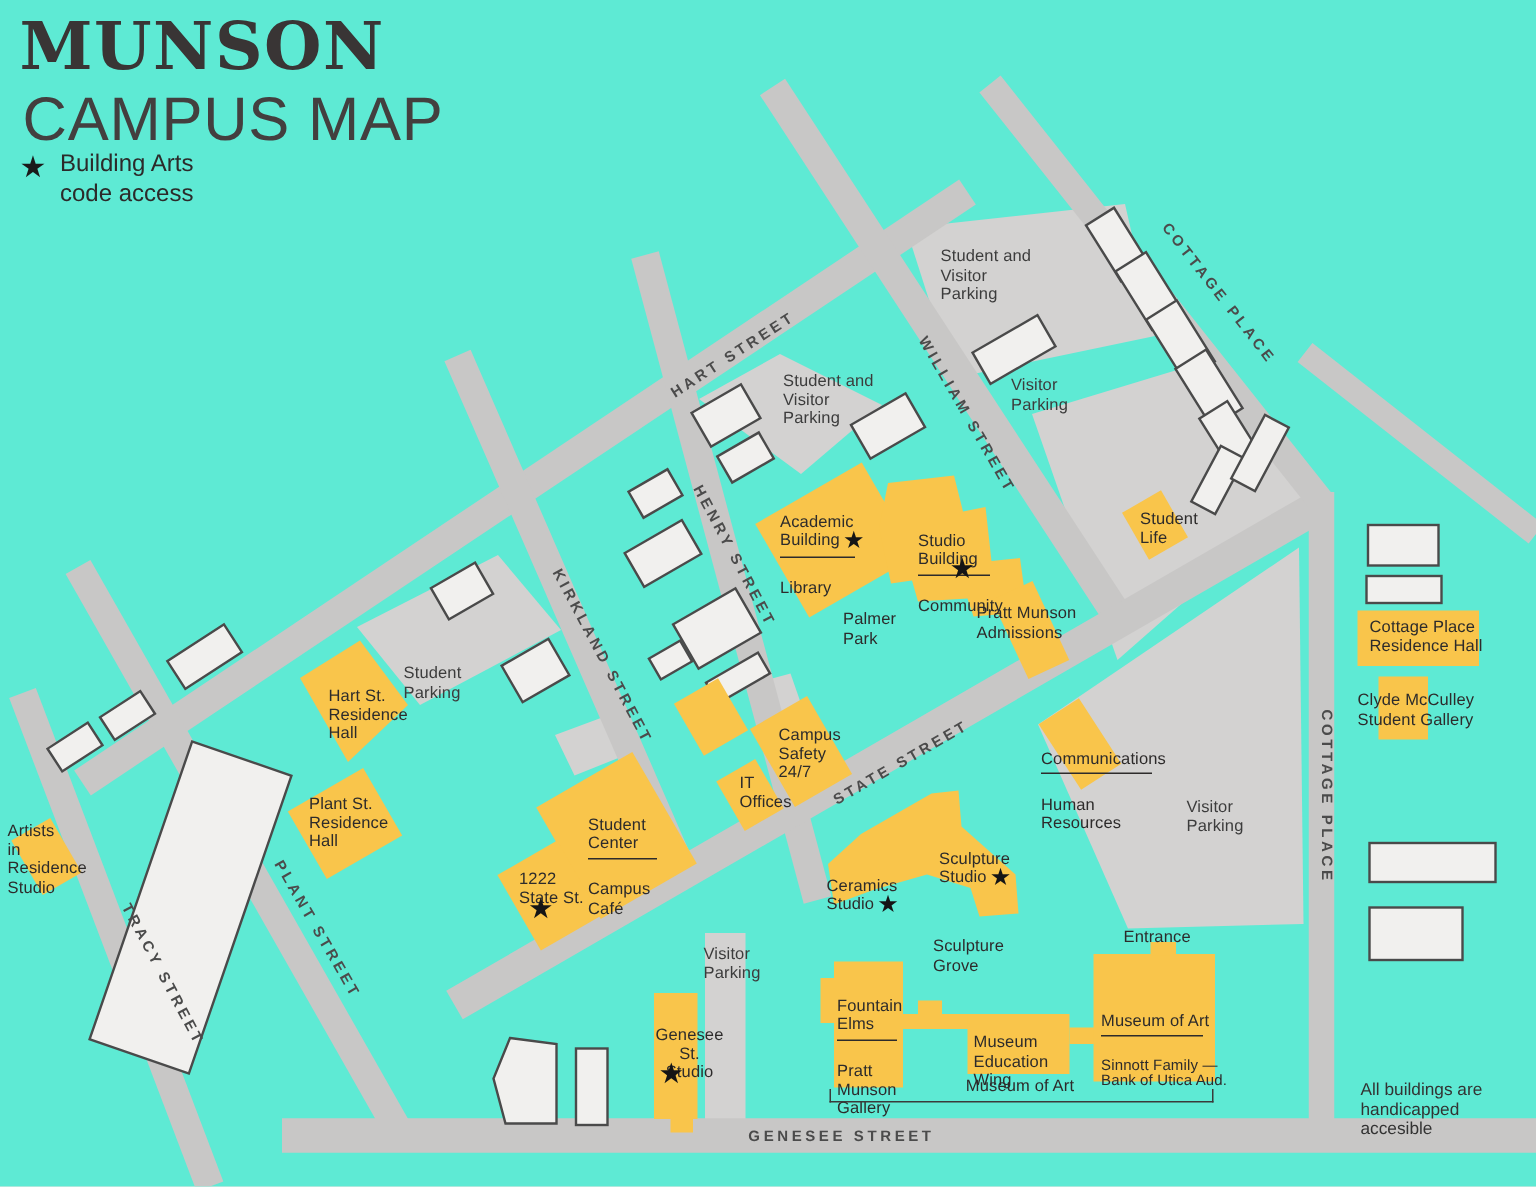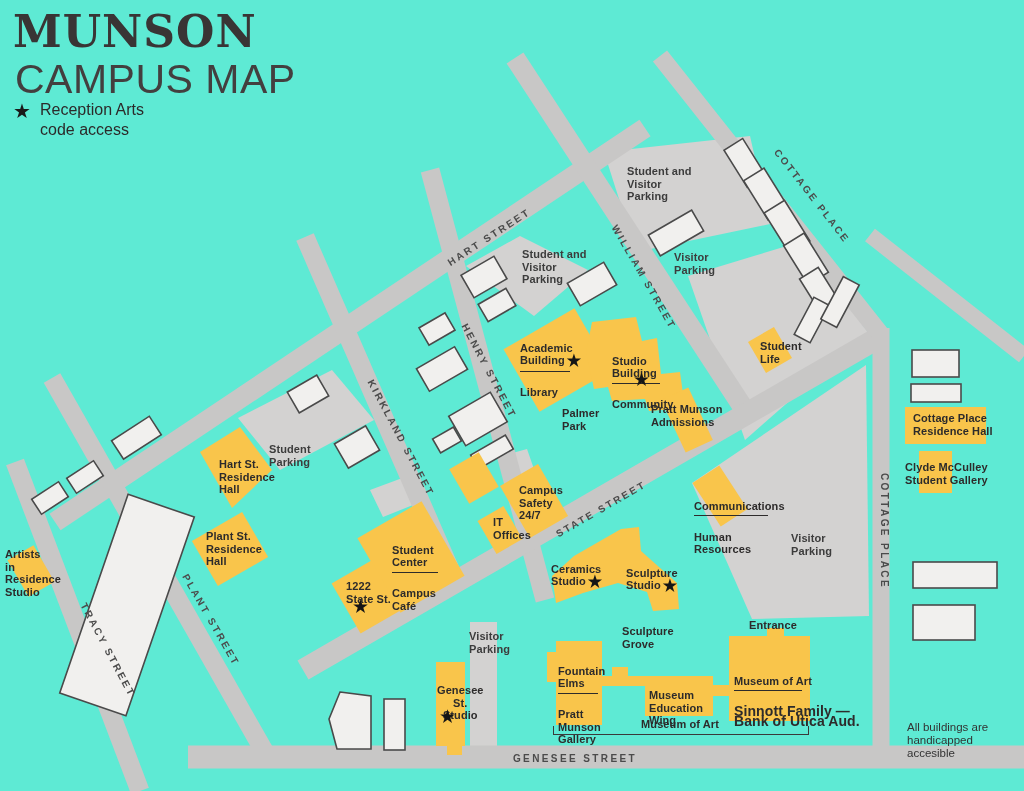--- a/index.html
+++ b/index.html
@@ -3,29 +3,29 @@
 <meta charset="utf-8">
 <style>
   html,body{margin:0;padding:0;background:#e9e8e6;}
   .map{position:relative;width:1024px;height:791px;background:#5eead4;overflow:hidden;
        font-family:"Liberation Sans",sans-serif;}
   .map svg{position:absolute;left:0;top:0;}
   .lot{fill:#d3d2d1;}
   .street{stroke:#c8c7c6;fill:none;}
   .ob{fill:#f1f0ee;stroke:#4a4a4a;stroke-width:1.6;}
   .yb{fill:#f9c54b;}
-  .lbl{position:absolute;font-size:11px;line-height:12.5px;font-weight:bold;color:#2d2b2b;
+  .lbl{position:absolute;font-size:11px;line-height:12.5px;font-weight:normal;color:#2d2b2b;
        white-space:pre-line;letter-spacing:.1px;}
   .plbl{color:#3c3c3c;}
   .slbl{position:absolute;font-size:10px;font-weight:bold;color:#4b4b4b;letter-spacing:2.4px;
         white-space:nowrap;transform-origin:center;}
   .dv{border-top:1.5px solid #2d2b2b;margin:3px 0 2px 0;}
   .star-inline{font-size:16px;letter-spacing:0;vertical-align:-2px;margin-left:2px;color:#151515;}
   .star-abs{position:absolute;font-size:19px;color:#151515;line-height:19px;}
-  .small{font-size:14px;line-height:10.5px;display:block;}
+  .small{font-size:10px;line-height:10.5px;display:block;}
   .title1{position:absolute;left:13px;top:6px;font-family:"DejaVu Serif",serif;font-weight:bold;
           font-size:44px;color:#393535;letter-spacing:1px;}
   .title2{position:absolute;left:15px;top:56px;font-size:41px;color:#433f3f;letter-spacing:.5px;}
   .legend-star{position:absolute;left:13px;top:99px;font-size:20px;color:#1a1a1a;}
   .legend-text{position:absolute;left:40px;top:100px;font-size:16px;line-height:20px;color:#2c2a2a;
                white-space:pre-line;}
   .note{position:absolute;left:907px;top:721px;font-size:11.5px;line-height:13px;color:#333;
         white-space:pre-line;}
   .bracket{position:absolute;left:553px;top:726px;width:254px;height:8px;
            border-left:1.5px solid #3a3a3a;border-right:1.5px solid #3a3a3a;
@@ -121,33 +121,33 @@
       <rect class="yb" x="729" y="636" width="81" height="85"></rect>
       <rect class="yb" x="767" y="628" width="17" height="9"></rect>
       <rect class="yb" x="436" y="662" width="29" height="84"></rect>
       <rect class="yb" x="447" y="746" width="15" height="9"></rect>
     </g>
   </svg>
 
   <div class="title1">MUNSON</div>
   <div class="title2">CAMPUS MAP</div>
   <div class="legend-star">★</div>
-  <div class="legend-text">Reception Arts
+  <div class="legend-text">Building Arts
 code access</div>
 
   <div class="slbl" style="left:489px;top:237px;transform:translate(-50%,-50%) rotate(-33deg);">HART STREET</div>
   <div class="slbl" style="left:644px;top:277px;transform:translate(-50%,-50%) rotate(60deg);">WILLIAM STREET</div>
   <div class="slbl" style="left:489px;top:371px;transform:translate(-50%,-50%) rotate(62deg);">HENRY STREET</div>
   <div class="slbl" style="left:401px;top:438px;transform:translate(-50%,-50%) rotate(62deg);">KIRKLAND STREET</div>
   <div class="slbl" style="left:601px;top:509px;transform:translate(-50%,-50%) rotate(-30deg);">STATE STREET</div>
   <div class="slbl" style="left:108px;top:650px;transform:translate(-50%,-50%) rotate(62deg);">TRACY STREET</div>
   <div class="slbl" style="left:211px;top:620px;transform:translate(-50%,-50%) rotate(60deg);">PLANT STREET</div>
   <div class="slbl" style="left:812px;top:196px;transform:translate(-50%,-50%) rotate(52deg);">COTTAGE PLACE</div>
   <div class="slbl" style="left:884px;top:531px;transform:translate(-50%,-50%) rotate(90deg);">COTTAGE PLACE</div>
-  <div class="slbl" style="left:575px;top:758px;transform:translate(-50%,-50%);">GENESEE STREET</div>
+  <div class="slbl" style="left:561px;top:758px;transform:translate(-50%,-50%);">GENESEE STREET</div>
 
   <div class="lbl plbl" style="left:627px;top:165px;">Student and
 Visitor
 Parking</div>
   <div class="lbl plbl" style="left:674px;top:251px;">Visitor
 Parking</div>
   <div class="lbl plbl" style="left:522px;top:248px;">Student and
 Visitor
 Parking</div>
   <div class="lbl plbl" style="left:269px;top:443px;">Student
@@ -200,21 +200,21 @@
   <div class="lbl" style="left:346px;top:580px;">1222
 State St.</div>
   <span class="star-abs" style="left:352px;top:597px;">★</span>
 
   <div class="lbl" style="left:519px;top:484px;">Campus
 Safety
 24/7</div>
   <div class="lbl" style="left:493px;top:516px;">IT
 Offices</div>
 
-  <div class="lbl" style="left:551px;top:550px;">
+  <div class="lbl" style="left:551px;top:572px;">
     <span>Ceramics
 Studio</span><span class="star-inline">★</span>
   </div>
   <div class="lbl" style="left:626px;top:554px;">
     <span>Sculpture
 Studio</span><span class="star-inline">★</span>
   </div>
 
   <div class="lbl" style="left:694px;top:487px;">
     <span>Communications</span>

